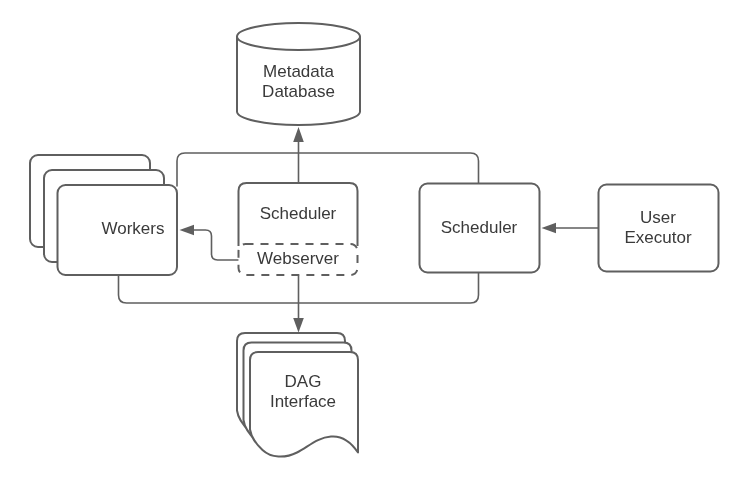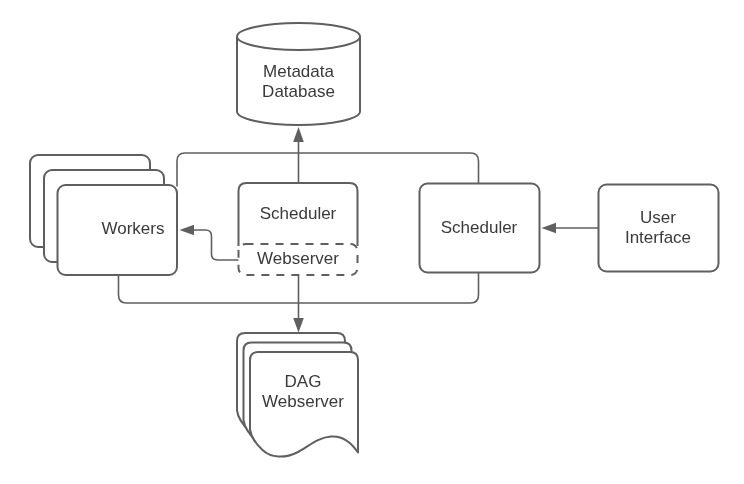--- a/index.html
+++ b/index.html
@@ -99,17 +99,17 @@
     </g>
   </svg>
 
   <div class="node-label" style="left:298.5px; top:82px">Metadata
 Database</div>
   <div class="node-label" style="left:133px; top:229px">Workers</div>
   <div class="node-label" style="left:298px; top:214px">Scheduler</div>
   <div class="node-label" style="left:298px; top:259px">Webserver</div>
   <div class="node-label" style="left:479px; top:228px">Scheduler</div>
   <div class="node-label" style="left:658px; top:228px">User
+Executor</div>
+  <div class="node-label" style="left:303px; top:392px">DAG
 Interface</div>
-  <div class="node-label" style="left:303px; top:392px">DAG
-Webserver</div>
 
 </div>
 
 </body></html>

